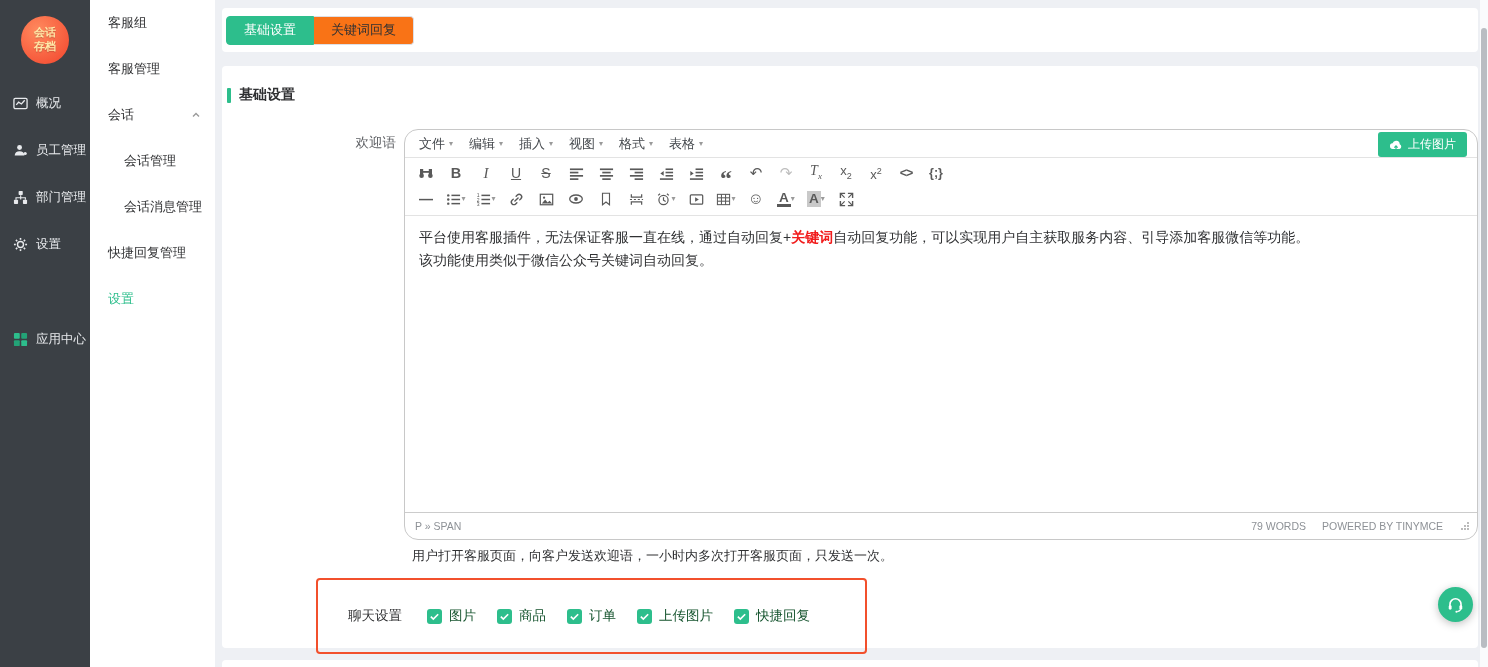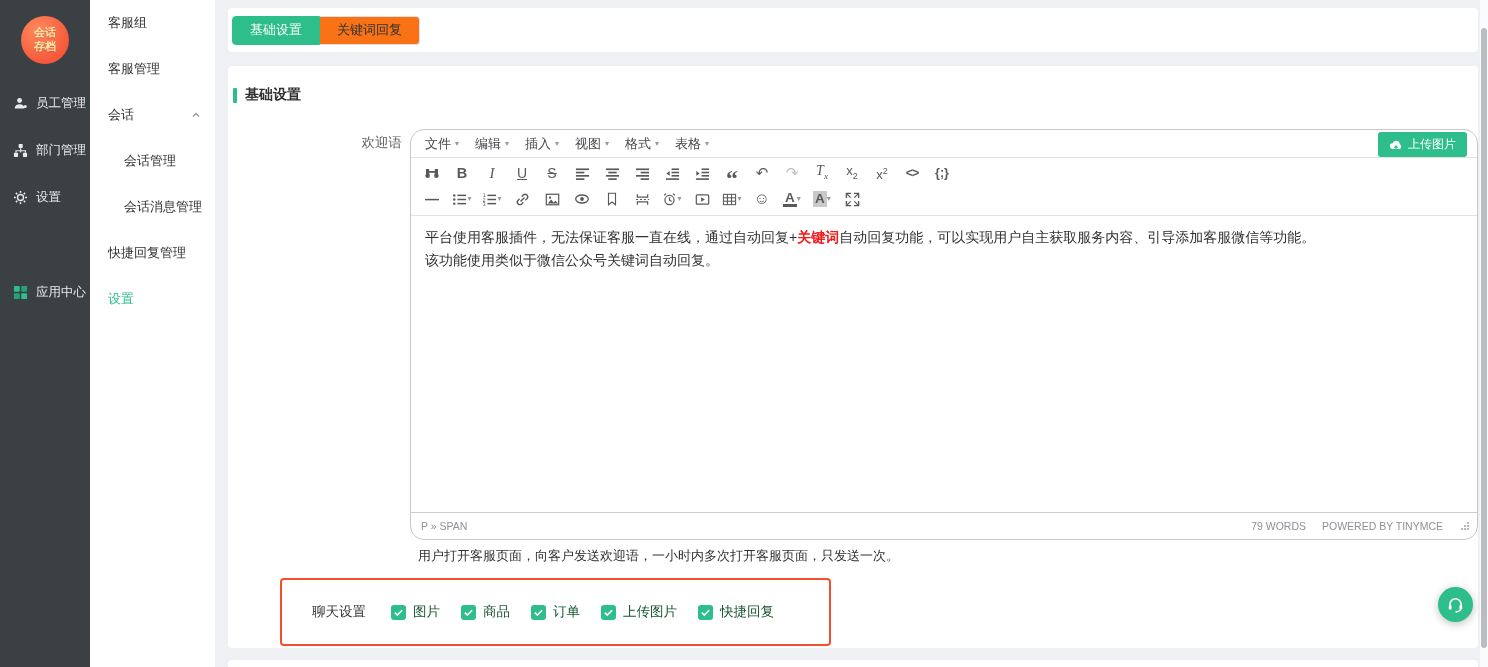--- a/index.html
+++ b/index.html
@@ -18,21 +18,21 @@
   .icon{display:inline-flex;align-items:center;justify-content:center;line-height:0}
 
   
   .sidebar-light{width:125px;background:#fff;flex-shrink:0;padding-top:0}
   .sub-item{height:46px;display:flex;align-items:center;justify-content:space-between;padding:0 14px 0 18px;
             font-size:13px;color:#303133;cursor:pointer;white-space:nowrap}
   .sub-item.indent{padding-left:34px}
   .sub-item.active{color:#2dbe8c}
 
   
-  .main{flex:1;min-width:0;padding:8px 10px 0 13px;position:relative}
+  .main{flex:1;min-width:0;padding:8px 10px 0 7px;position:relative}
   .card{background:#fff;border-radius:4px}
   .tabs-card{height:44px;display:flex;align-items:center;padding-left:4px}
   .tab{height:29px;display:flex;align-items:center;justify-content:center;padding:0 17px;font-size:13px;cursor:pointer;
        border:1px solid #dcdfe6;background:#f97316;color:#303133}
   .tab.active{background:#2dbe8c;border-color:#2dbe8c;color:#fff;border-radius:4px 0 0 4px}
   .tab.inactive{border-left:none;border-radius:0 4px 4px 0}
 
   .content-card{margin-top:14px;height:582px;padding-top:20px;position:relative}
   .section-head{display:flex;align-items:center;gap:8px;margin-left:5px}
   .section-bar{width:4px;height:15px;background:#2dbe8c;border-radius:1px}
@@ -71,21 +71,21 @@
   .statusbar{height:27px;border-top:1px solid #ccc;display:flex;align-items:center;justify-content:space-between;
              padding:0 8px 0 10px;font-size:10.5px;color:#8d9196}
   .status-right{display:flex;align-items:center;gap:16px}
   .grip{display:inline-flex;margin-left:2px;cursor:nwse-resize}
 
   .upload-btn{position:absolute;top:2px;right:10px;height:25px;background:#2dbe8c;color:#fff;border:none;border-radius:3px;
               display:flex;align-items:center;gap:5px;padding:0 11px;font-size:12px;cursor:pointer}
 
   .help-text{margin:7px 0 0 190px;font-size:13px;color:#303133}
 
-  .chat-annotation{margin:13px 0 0 52px;width:551px;height:68px;border:2px solid #f2502c;border-radius:4px;
+  .chat-annotation{margin:13px 0 0 94px;width:551px;height:76px;border:2px solid #f2502c;border-radius:4px;
                    display:flex;align-items:center}
   .chat-label{margin-left:30px;font-size:13.5px;color:#303133;flex-shrink:0}
   .chat-options{display:flex;margin-left:25px;gap:21px}
   .chat-option{display:flex;align-items:center;cursor:pointer}
   .checkbox{width:15px;height:15px;background:#2dbe8c;border-radius:3px;display:flex;align-items:center;justify-content:center;flex-shrink:0}
   .opt-label{color:#14532d;font-size:13.5px;margin-left:7px;white-space:nowrap}
 
   .next-card{margin-top:12px;height:40px}
 
   
@@ -102,20 +102,29 @@
 <div class="app">
 
   <div class="sidebar-dark">
     <div class="logo-wrap">
       <div class="logo">
         <span>会话</span>
         <span>存档</span>
       </div>
     </div>
     <div id="primary-nav">
+        <div class="side-item">
+          <span class="icon ">
+            <svg viewBox="0 0 16 16" width="15" height="15">
+              <rect x="1" y="2.5" width="14" height="11" rx="1.5" fill="none" stroke="#e8eaed" stroke-width="1.4"></rect>
+              <polyline points="3.5,9.5 6,6.5 9,8.5 12.5,4.5" fill="none" stroke="#e8eaed" stroke-width="1.4"></polyline>
+            </svg>
+          </span>
+          <span>概况</span>
+        </div>
         <div class="side-item">
           <span class="icon ">
             <svg viewBox="0 0 16 16" width="15" height="15" fill="#e8eaed">
               <circle cx="7" cy="4.8" r="2.6"></circle>
               <path d="M1.8 13.4c0-2.9 2.3-4.5 5.2-4.5s5.2 1.6 5.2 4.5z"></path>
               <circle cx="13" cy="11.2" r="1.7"></circle>
             </svg>
           </span>
           <span>员工管理</span>
         </div>

